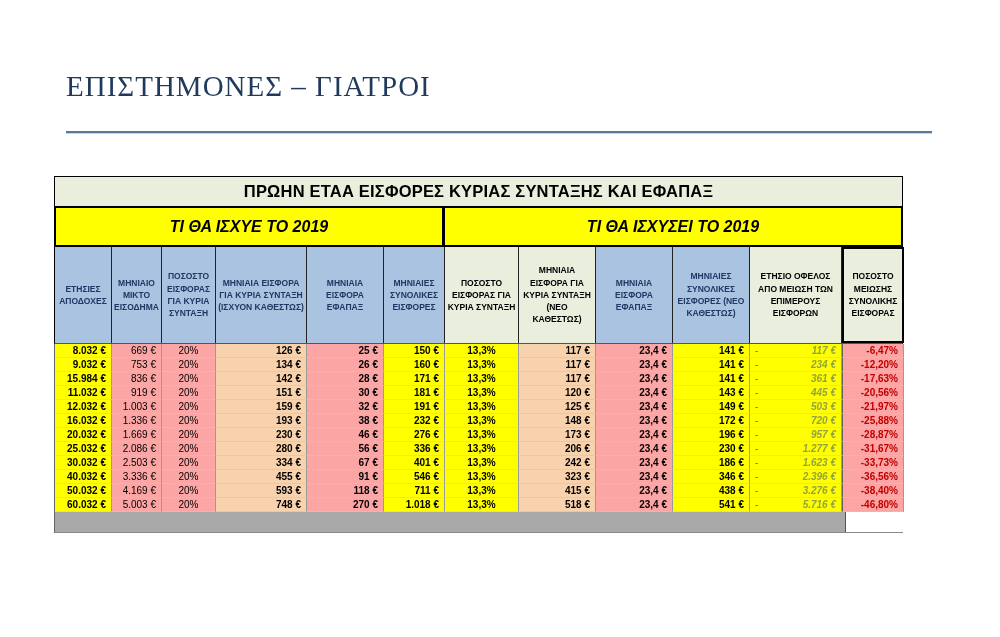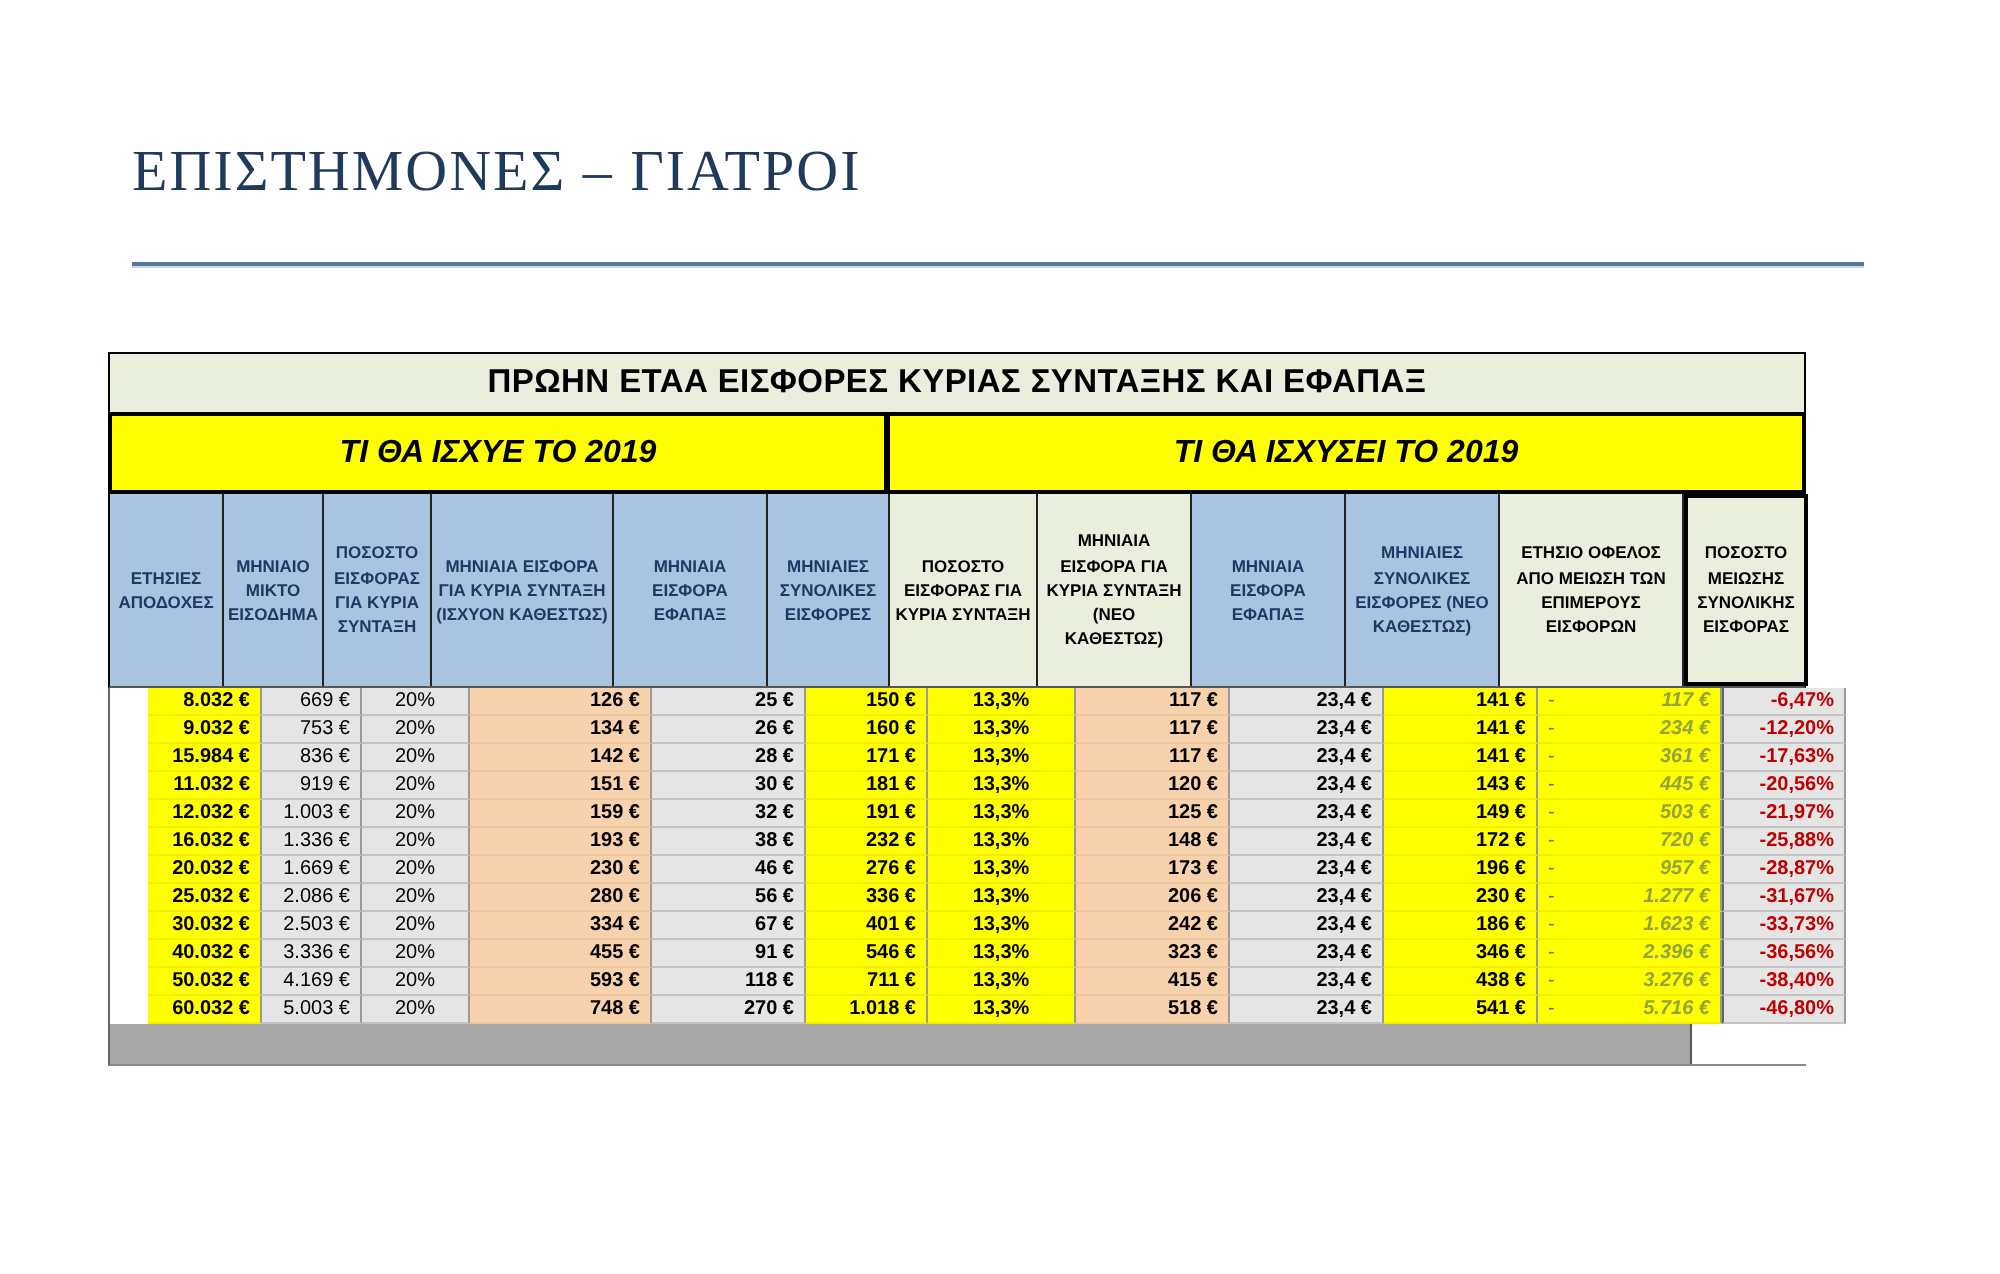--- a/index.html
+++ b/index.html
@@ -41,27 +41,27 @@
   .hcell{
     box-sizing:border-box;height:96px;padding:3px 2px;
     border-right:1px solid #222;
     display:flex;align-items:center;justify-content:center;text-align:center;
     font-size:8.5px;font-weight:bold;line-height:1.45;
   }
   .hcell.blue{background:var(--header-blue,#a9c3e1);color:#1f3864;}
   .hcell.light{background:var(--header-light,#eaeedd);color:#000;}
   .hcell.light-boxed{background:var(--header-light,#eaeedd);color:#000;border:2px solid #000;}
   .t-body{border-left:1px solid #666;border-right:1px solid #666;}
-  .trow{display:grid;grid-template-columns:57px 50px 54px 91px 77px 61px 74px 77px 77px 77px 92px 62px;padding-left:19px;}
+  .trow{display:grid;grid-template-columns:57px 50px 54px 91px 77px 61px 74px 77px 77px 77px 92px 62px;}
   .cell{
     box-sizing:border-box;height:14px;font-size:10px;line-height:13px;
     padding:0 5px;white-space:nowrap;overflow:hidden;
     border-right:1px solid #9a9a9a;border-bottom:1px solid rgba(0,0,0,0.10);
   }
-  .cell.bg-white{background:#e5e5e5;border-bottom:1px solid #c4c4c4;}
+  .cell.bg-white{background:#fca5a5;border-bottom:1px solid #c4c4c4;}
   .cell.bg-yellow{background:var(--band-yellow,#ffff00);border-bottom:1px solid rgba(0,0,0,0.05);}
   .cell.bg-peach{background:var(--cell-peach,#f8d2ad);border-bottom:1px solid rgba(0,0,0,0.05);}
   .cell.al-right{text-align:right;}
   .cell.al-center{text-align:center;}
   .cell.b{font-weight:bold;}
   .cell.benefit{
     font-style:italic;font-weight:bold;color:var(--benefit-green,#93a43c);
     display:flex;justify-content:space-between;align-items:center;
   }
   .cell.benefit .dash{color:#6c6c6c;font-style:normal;font-weight:normal;}

